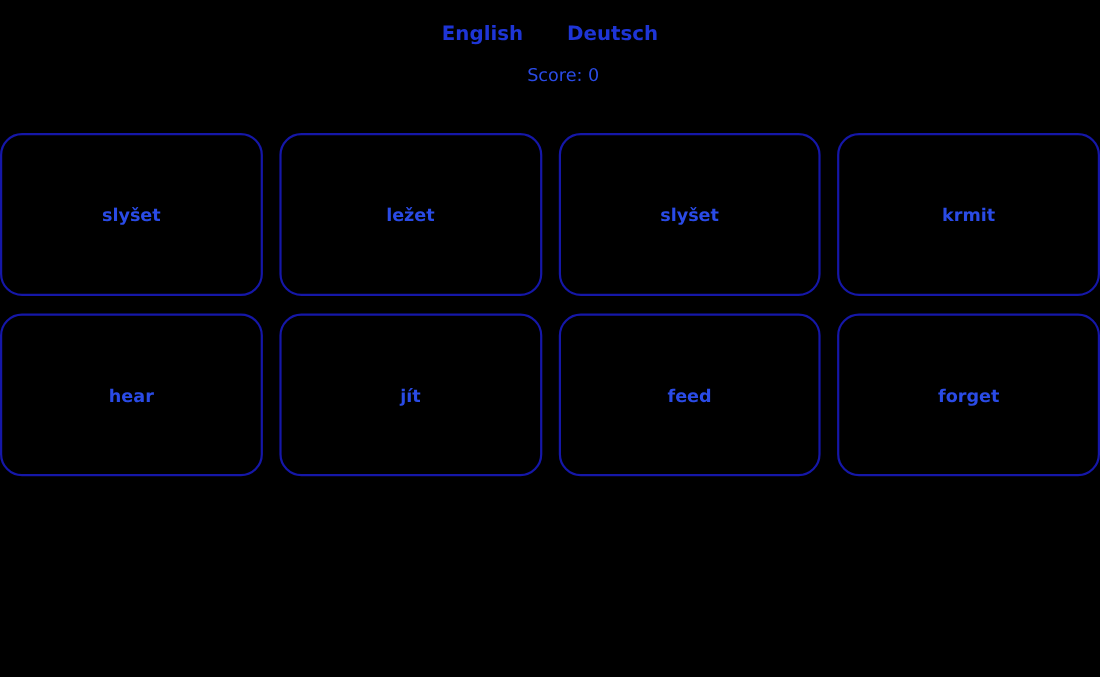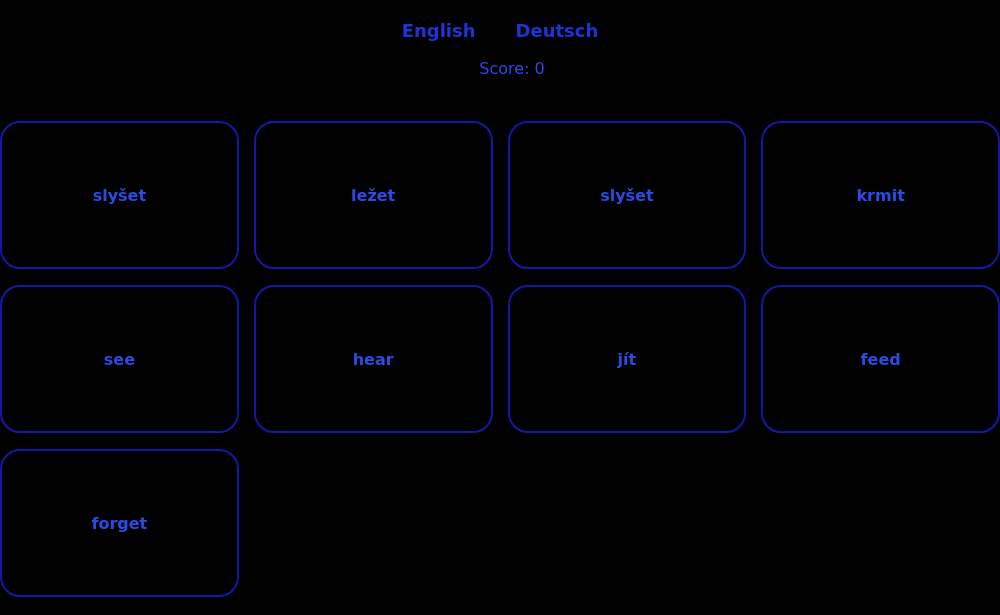--- a/index.html
+++ b/index.html
@@ -73,18 +73,17 @@
   <a class="lang-link">Deutsch</a>
 </nav>
 
 <div class="score">Score: 0</div>
 
 <div class="board">
   <div class="card">slyšet</div>
   <div class="card">ležet</div>
   <div class="card">slyšet</div>
   <div class="card">krmit</div>
-  <div class="card">see</div>
   <div class="card">hear</div>
   <div class="card">jít</div>
   <div class="card">feed</div>
   <div class="card">forget</div>
 </div>
 
 </body></html>

